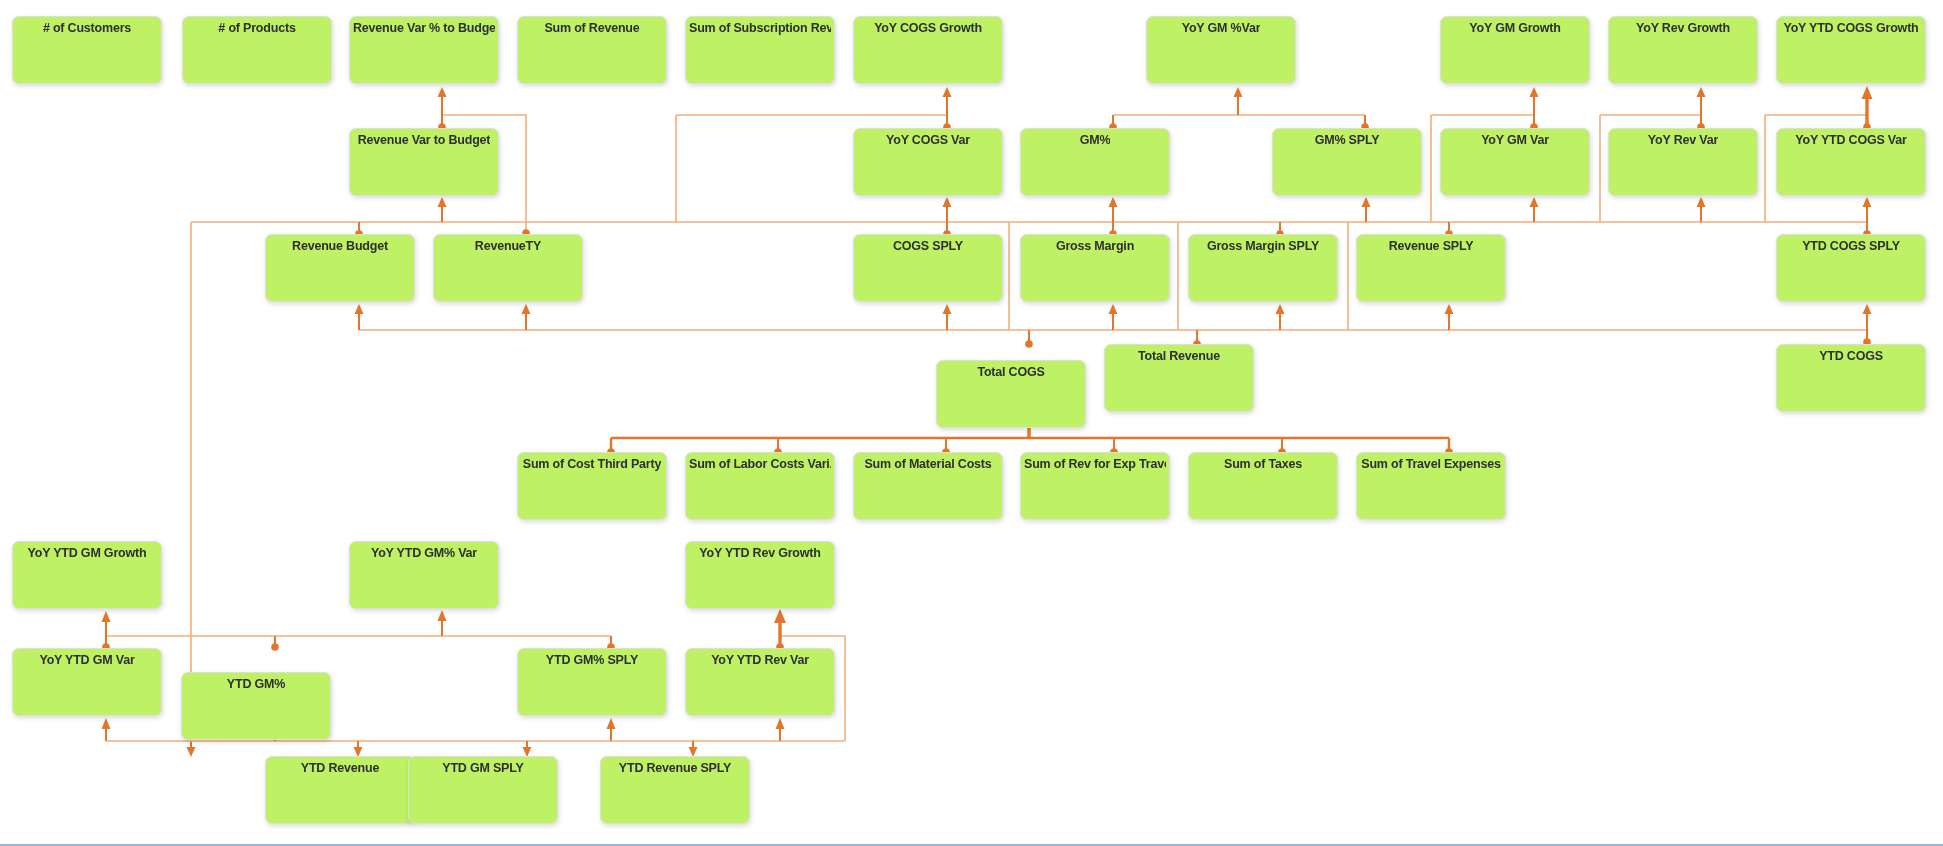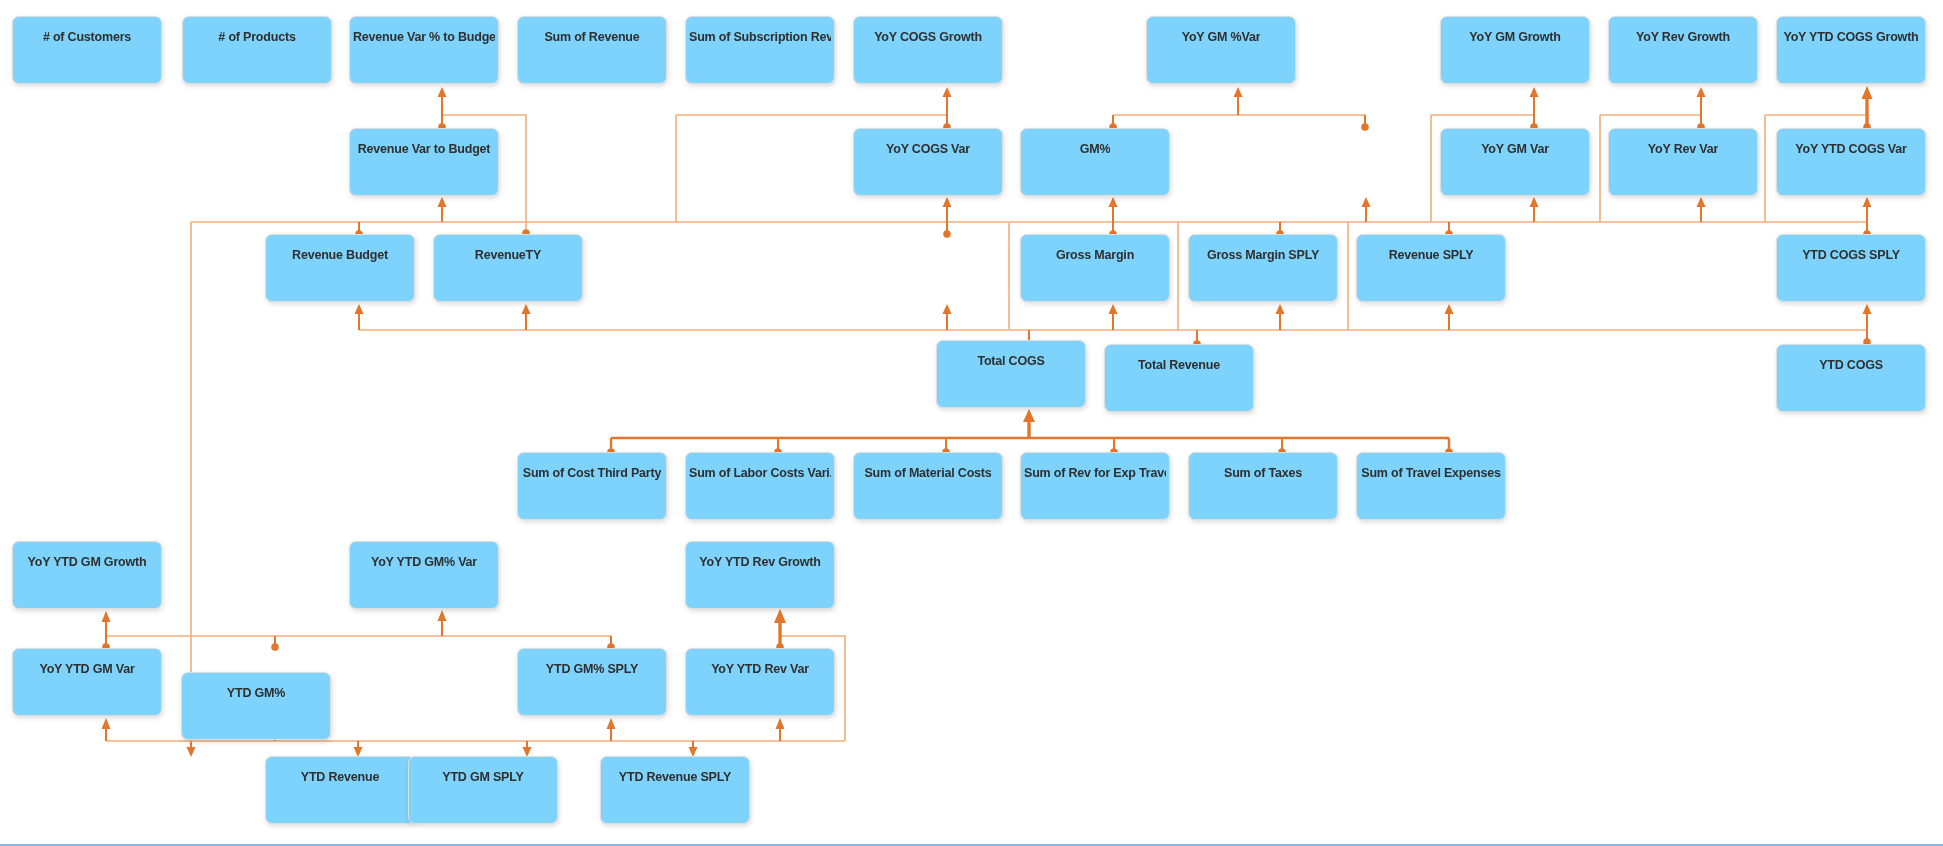--- a/index.html
+++ b/index.html
@@ -13,26 +13,26 @@
   #wires{position:absolute;left:0;top:0;z-index:1;}
   .wl{stroke:#F2AE7A;stroke-width:1.6;fill:none;}           
   .wd{stroke:#E2762A;stroke-width:2;fill:none;}             
   .wt{stroke:#E2762A;stroke-width:3.4;fill:none;}           
   .wb{stroke:#E0752B;stroke-width:2.4;fill:none;}           
   .dot{fill:#E2762A;stroke:none;}
   .tri{fill:#E2762A;stroke:none;}
   .node{
     position:absolute;z-index:2;
     width:150px;height:68px;
-    background:#7dd3fc;
+    background:#bef264;
     border:1px solid #DEDEDE;
     border-radius:7px;
     box-shadow:1px 2px 5px rgba(0,0,0,0.15);
     display:flex;justify-content:center;align-items:flex-start;
-    padding-top:13px;box-sizing:border-box;
+    padding-top:4px;box-sizing:border-box;
     cursor:pointer;
   }
   .node span{
     font-size:12.5px;font-weight:700;color:#2f2f2f;
     text-align:center;line-height:1.15;letter-spacing:-0.2px;
     white-space:nowrap;overflow:hidden;max-width:142px;
   }
   #bottom-edge{
     position:absolute;left:0;bottom:0;z-index:3;
     width:100%;height:2px;background:#4A90D9;opacity:.65;
@@ -203,50 +203,56 @@
 
   <div class="node" style="left:349px;top:128px">
       <span>Revenue Var to Budget</span>
     </div>
   <div class="node" style="left:853px;top:128px">
       <span>YoY COGS Var</span>
     </div>
   <div class="node" style="left:1020px;top:128px">
       <span>GM%</span>
     </div>
+  <div class="node" style="left:1272px;top:128px">
+      <span>GM% SPLY</span>
+    </div>
   <div class="node" style="left:1440px;top:128px">
       <span>YoY GM Var</span>
     </div>
   <div class="node" style="left:1608px;top:128px">
       <span>YoY Rev Var</span>
     </div>
   <div class="node" style="left:1776px;top:128px">
       <span>YoY YTD COGS Var</span>
     </div>
 
   <div class="node" style="left:265px;top:234px">
       <span>Revenue Budget</span>
     </div>
   <div class="node" style="left:433px;top:234px">
       <span>RevenueTY</span>
     </div>
+  <div class="node" style="left:853px;top:234px">
+      <span>COGS SPLY</span>
+    </div>
   <div class="node" style="left:1020px;top:234px">
       <span>Gross Margin</span>
     </div>
   <div class="node" style="left:1188px;top:234px">
       <span>Gross Margin SPLY</span>
     </div>
   <div class="node" style="left:1356px;top:234px">
       <span>Revenue SPLY</span>
     </div>
   <div class="node" style="left:1776px;top:234px">
       <span>YTD COGS SPLY</span>
     </div>
 
-  <div class="node" style="left:936px;top:340px">
+  <div class="node" style="left:936px;top:360px">
       <span>Total COGS</span>
     </div>
   <div class="node" style="left:1104px;top:344px">
       <span>Total Revenue</span>
     </div>
   <div class="node" style="left:1776px;top:344px">
       <span>YTD COGS</span>
     </div>
 
   <div class="node" style="left:517px;top:452px">

